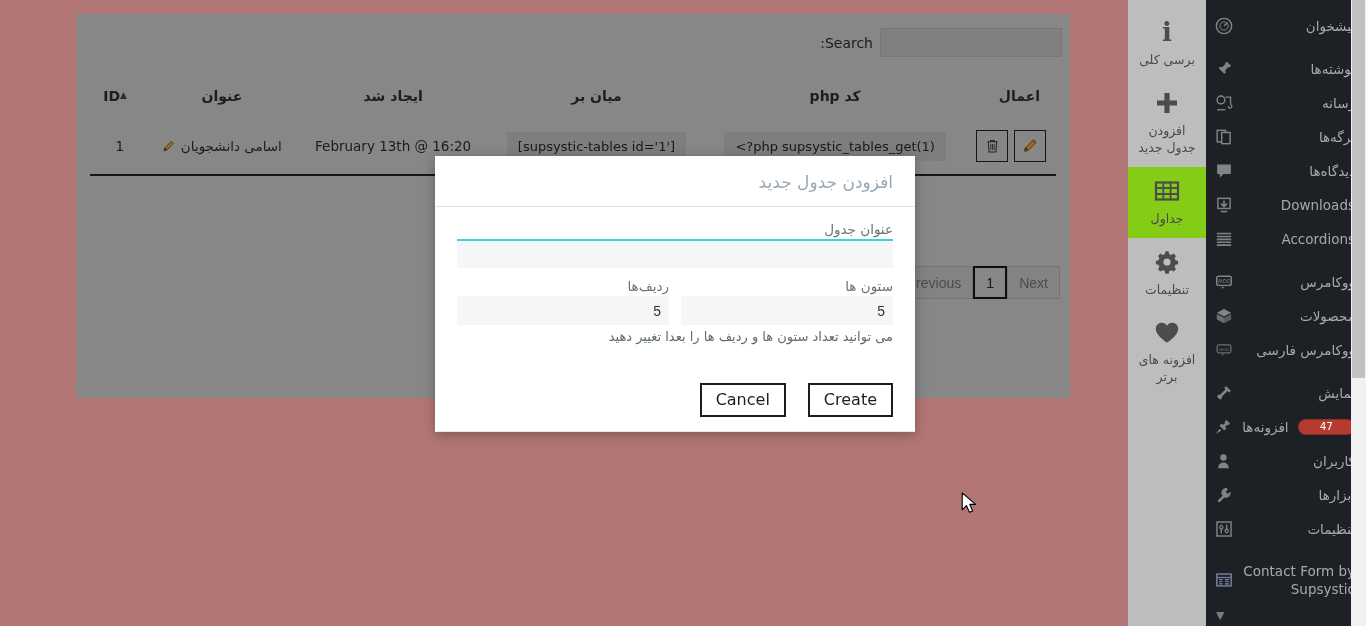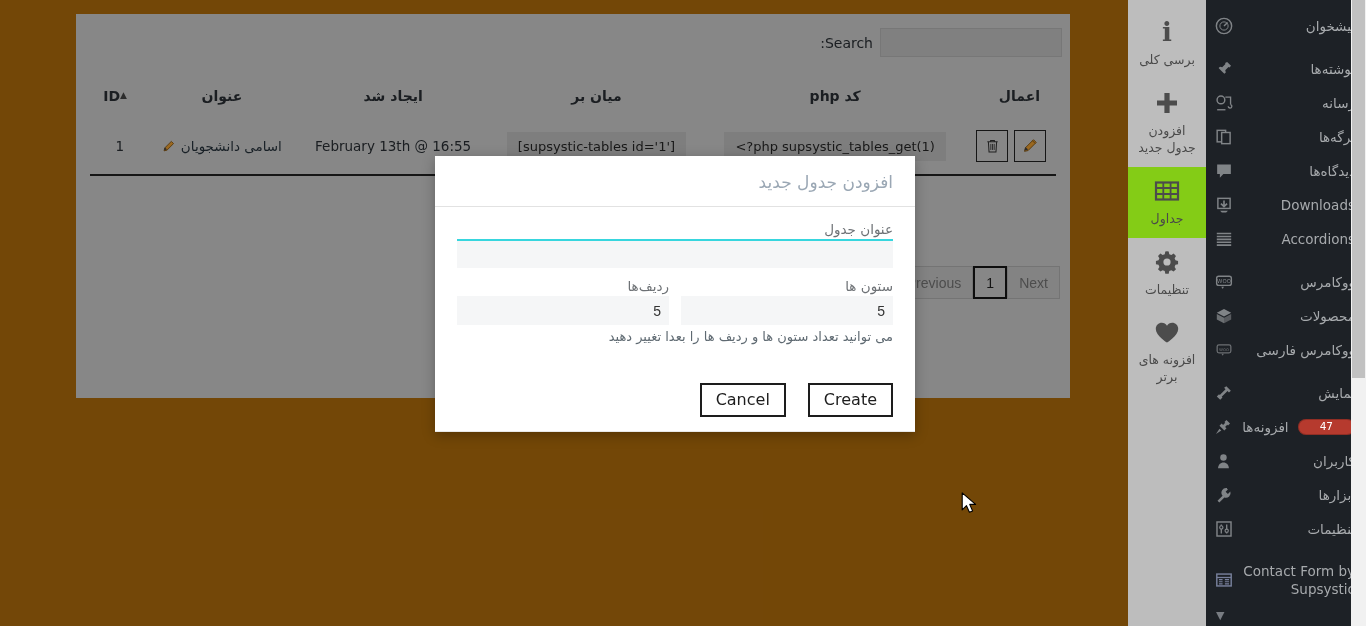--- a/index.html
+++ b/index.html
@@ -101,21 +101,21 @@
     width: 28px; height: 28px;
     color: #4c4c4c;
   }
   .pn-ico svg { display: block; width: 28px; height: 28px; }
 
   
   #content-area {
     position: absolute;
     left: 0; top: 0;
     width: 1188px; height: 626px;
-    background: #a16207;
+    background: #fca5a5;
     z-index: 10;
   }
   #panel {
     position: absolute;
     left: 76px; top: 14px;
     width: 994px; height: 384px;
     background: #bdbdbd;
   }
 
   
@@ -376,21 +376,21 @@
                 </button>
               </span>
             </td>
             <td>
               <span class="code-chip">&lt;?php supsystic_tables_get(1)</span>
             </td>
             <td>
               <span class="code-chip">[supsystic-tables id='1']</span>
             </td>
             <td>
-              <span>February 13th @ 16:55</span>
+              <span>February 13th @ 16:20</span>
             </td>
             <td>
               <span class="title-cell">
                 <span class="title-link">اسامی دانشجویان</span>
                 <svg class="pencil-sm" viewBox="0 0 17 17">
                   <path d="M12.2 1.8l2.9 2.9-8.6 8.6-3.8.9.9-3.8z" fill="#d8912a" stroke="#7a4f12" stroke-width="1.2"></path>
                   <path d="M2.7 13.4l.9-3.8 2.9 2.9z" fill="#3a3a3a"></path>
                 </svg>
               </span>
             </td>

